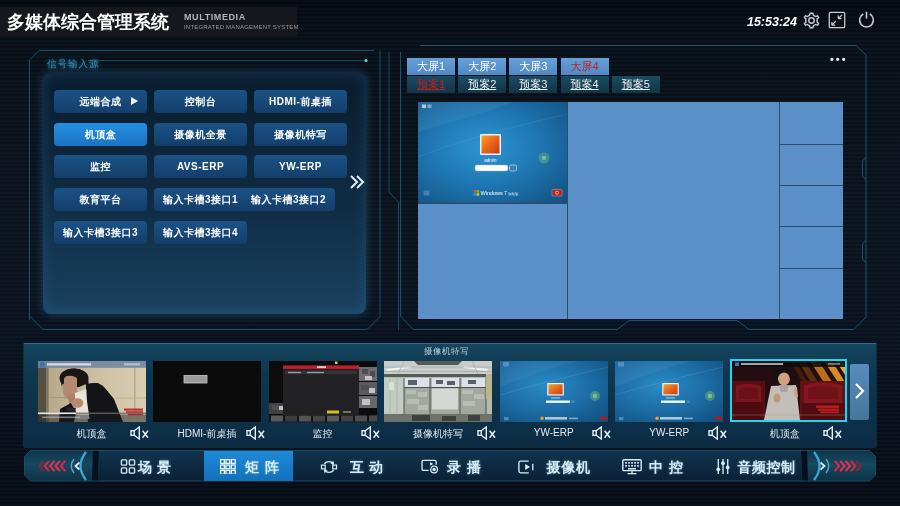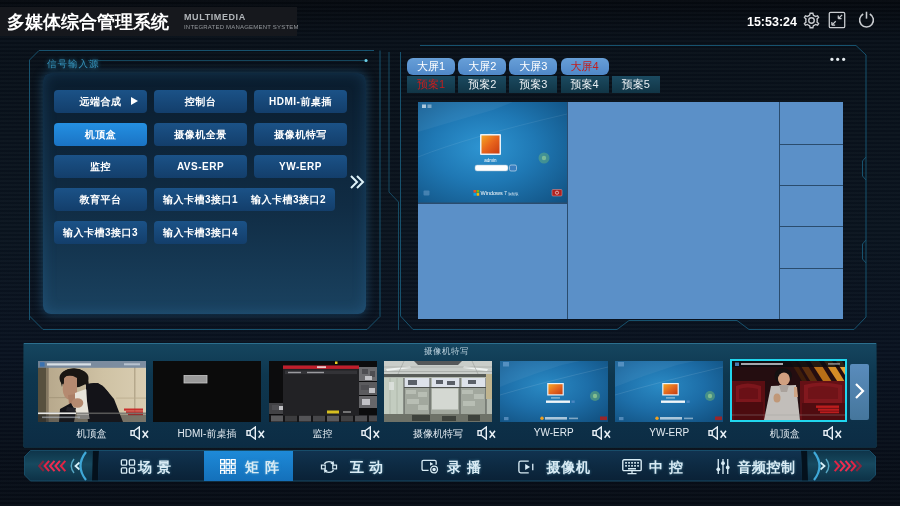--- a/index.html
+++ b/index.html
@@ -8,33 +8,33 @@
   linear-gradient(180deg,#05090f 0%,#081019 8%,#0a141f 45%,#091220 70%,#070d16 100%); }
 #stage::before { content:""; position:absolute; left:0; top:0; width:900px; height:506px;
   background:repeating-linear-gradient(180deg, rgba(255,255,255,0.02) 0 2px, rgba(0,0,0,0.05) 2px 4px); }
 .abs { position:absolute; }
 
 #titlebox { left:0; top:7px; width:297px; height:29px; background:#16181d; display:flex; align-items:center;justify-content:space-between; }
 #titlebox .cn { font-size:18px; font-weight:bold; color:#fff; letter-spacing:0px; margin-left:7px; white-space:nowrap; }
 #titlebox .en { margin-left:15px; line-height:1; white-space:nowrap; }
 #titlebox .en .l1 { font-size:9px; color:#b2b6ba; letter-spacing:0.6px; font-weight:bold; }
 #titlebox .en .l2 { font-size:6px; color:#94989c; letter-spacing:0.2px; margin-top:1.5px; }
-#clock { right:103px; top:15px; color:#fff; font-size:12.5px; font-weight:bold; letter-spacing:0px; }
+#clock { right:103px; top:15px; color:#fff; font-size:12.5px; font-weight:bold; letter-spacing:0px;font-style:italic; }
 
 #lp-inner { left:43px; top:73px; width:323px; height:241px; border-radius:8px;
   background:linear-gradient(180deg,#0a1c2d 0%,#102c44 55%,#1a4260 100%);
   box-shadow:0 0 10px 1px rgba(40,110,160,0.45), inset 0 0 14px rgba(60,140,200,0.25); }
 #lp-head { left:47px; top:58px; color:#3591b8; font-size:9.5px; letter-spacing:1px; text-shadow:0 0 4px #2c88b0; }
 .btn { position:absolute; width:93px; height:23px; border-radius:4px; color:#fff; font-size:10px; font-weight:bold;
   text-align:center; line-height:23px; background:linear-gradient(180deg,#1b5287 0%,#133e6b 100%); letter-spacing:0.5px; }
 .btn.sel { background:linear-gradient(180deg,#2490e2 0%,#1a73c4 100%); }
 .btn .play { position:absolute; right:9px; top:7px; width:0; height:0; border-left:7px solid #fff; border-top:4.5px solid transparent; border-bottom:4.5px solid transparent; }
 
-.tabA { position:absolute; width:48px; height:17px; background:linear-gradient(180deg,#679fd8 0%,#5088c8 100%); color:#fff; font-size:11px; text-align:center; line-height:17px;border-radius:6px; }
-.tabB { position:absolute; width:48px; height:17px; background:linear-gradient(180deg,#1b4a60 0%,#113546 100%); color:#e8eef2; font-size:11px; text-align:center; line-height:17px; }
+.tabA { position:absolute; width:48px; height:17px; background:linear-gradient(180deg,#679fd8 0%,#5088c8 100%); color:#fff; font-size:11px; text-align:center; line-height:17px; }
+.tabB { position:absolute; width:48px; height:17px; background:linear-gradient(180deg,#1b4a60 0%,#113546 100%); color:#e8eef2; font-size:11px; text-align:center; line-height:17px;text-decoration:underline; }
 .red { color:#c21e1e !important; }
 #dots { left:830px; top:53px; color:#e8eef2; font-size:11px; letter-spacing:2px; font-weight:bold; }
 
 .cell { position:absolute; background:#5b90c8; }
 
 #bp { left:24px; top:343px; width:852px; height:104px; background:linear-gradient(180deg,#15455f 0%,#0e374f 30%,#0c2c44 100%); border-top:1px solid #2c6f8e; }
 #bp-label { left:424px; top:345.5px; color:#bcd2de; font-size:8.5px; letter-spacing:0.5px; }
 .thumb { position:absolute; top:361px; width:108px; height:61px; background:#000; }
 .tlabel { position:absolute; top:427px; width:108px; text-align:center; color:#e4ecf2; font-size:10px; }
 .spk { position:absolute; top:426px; }

